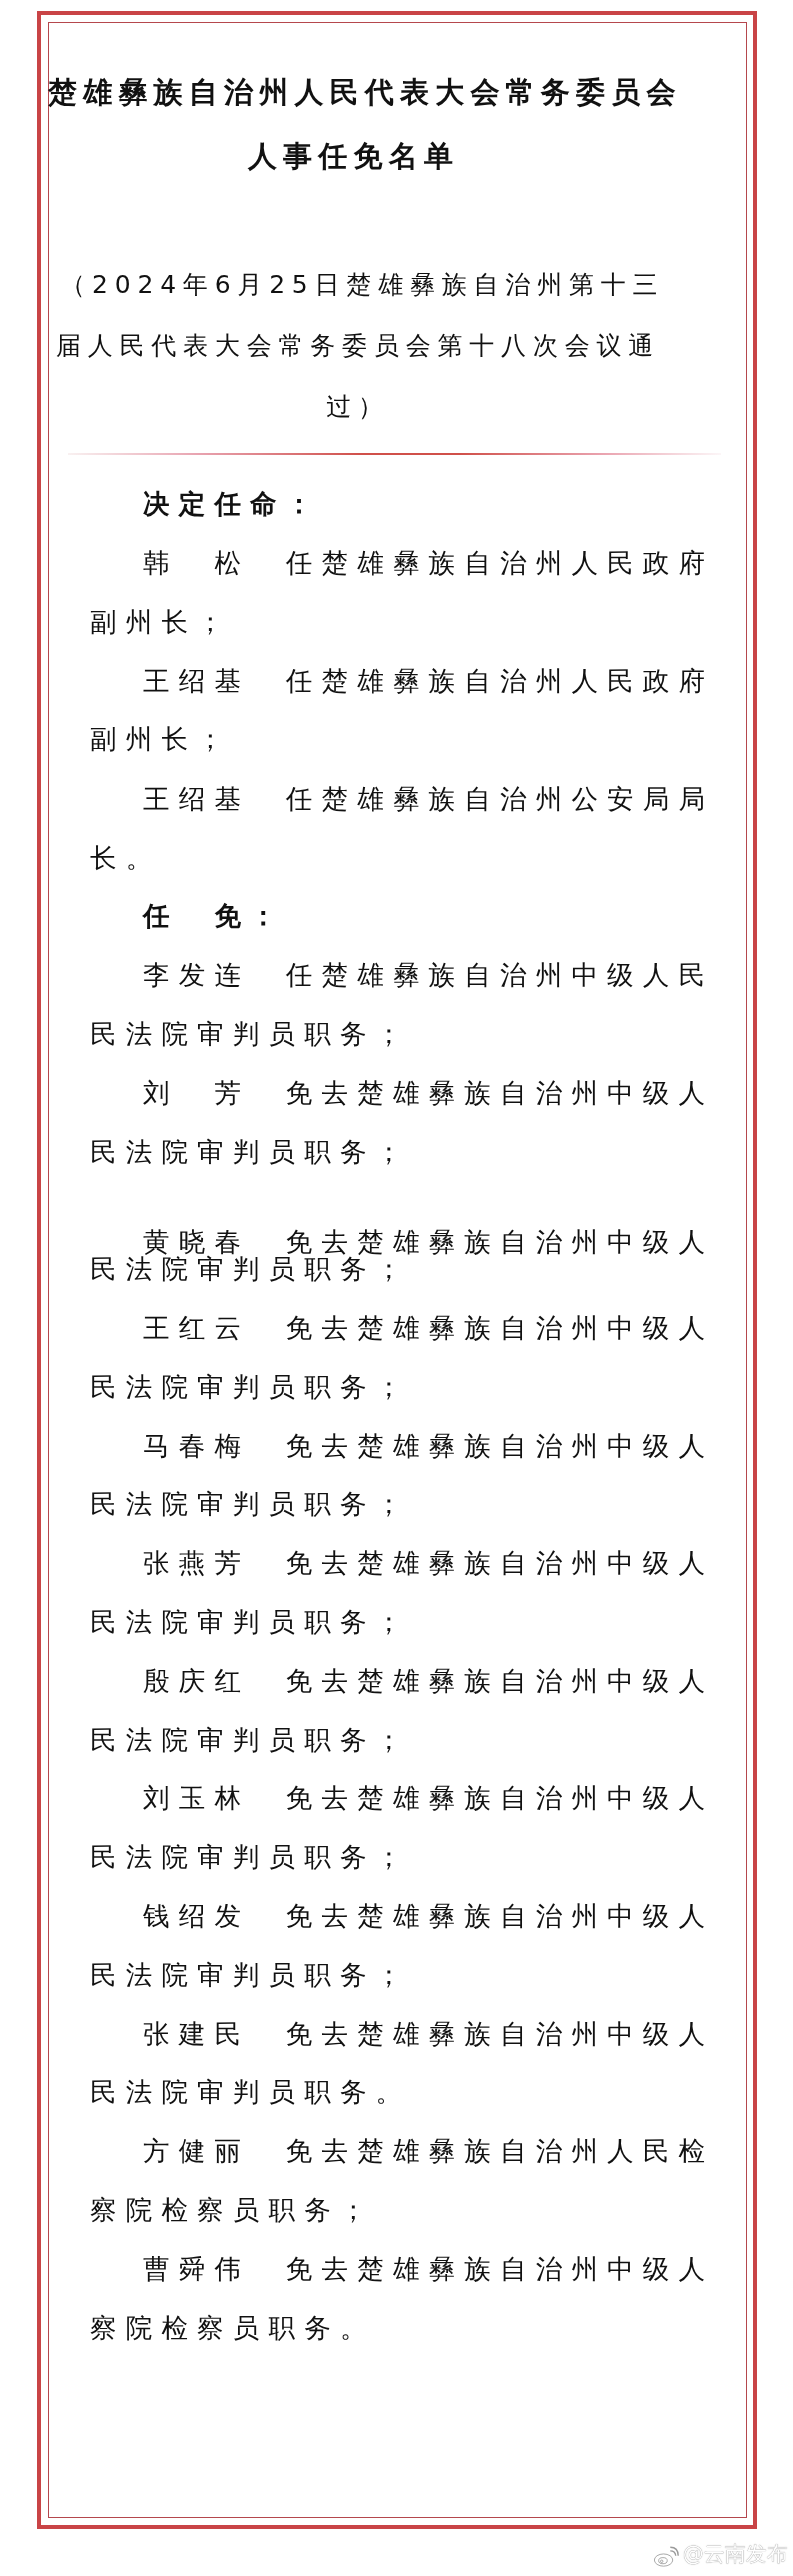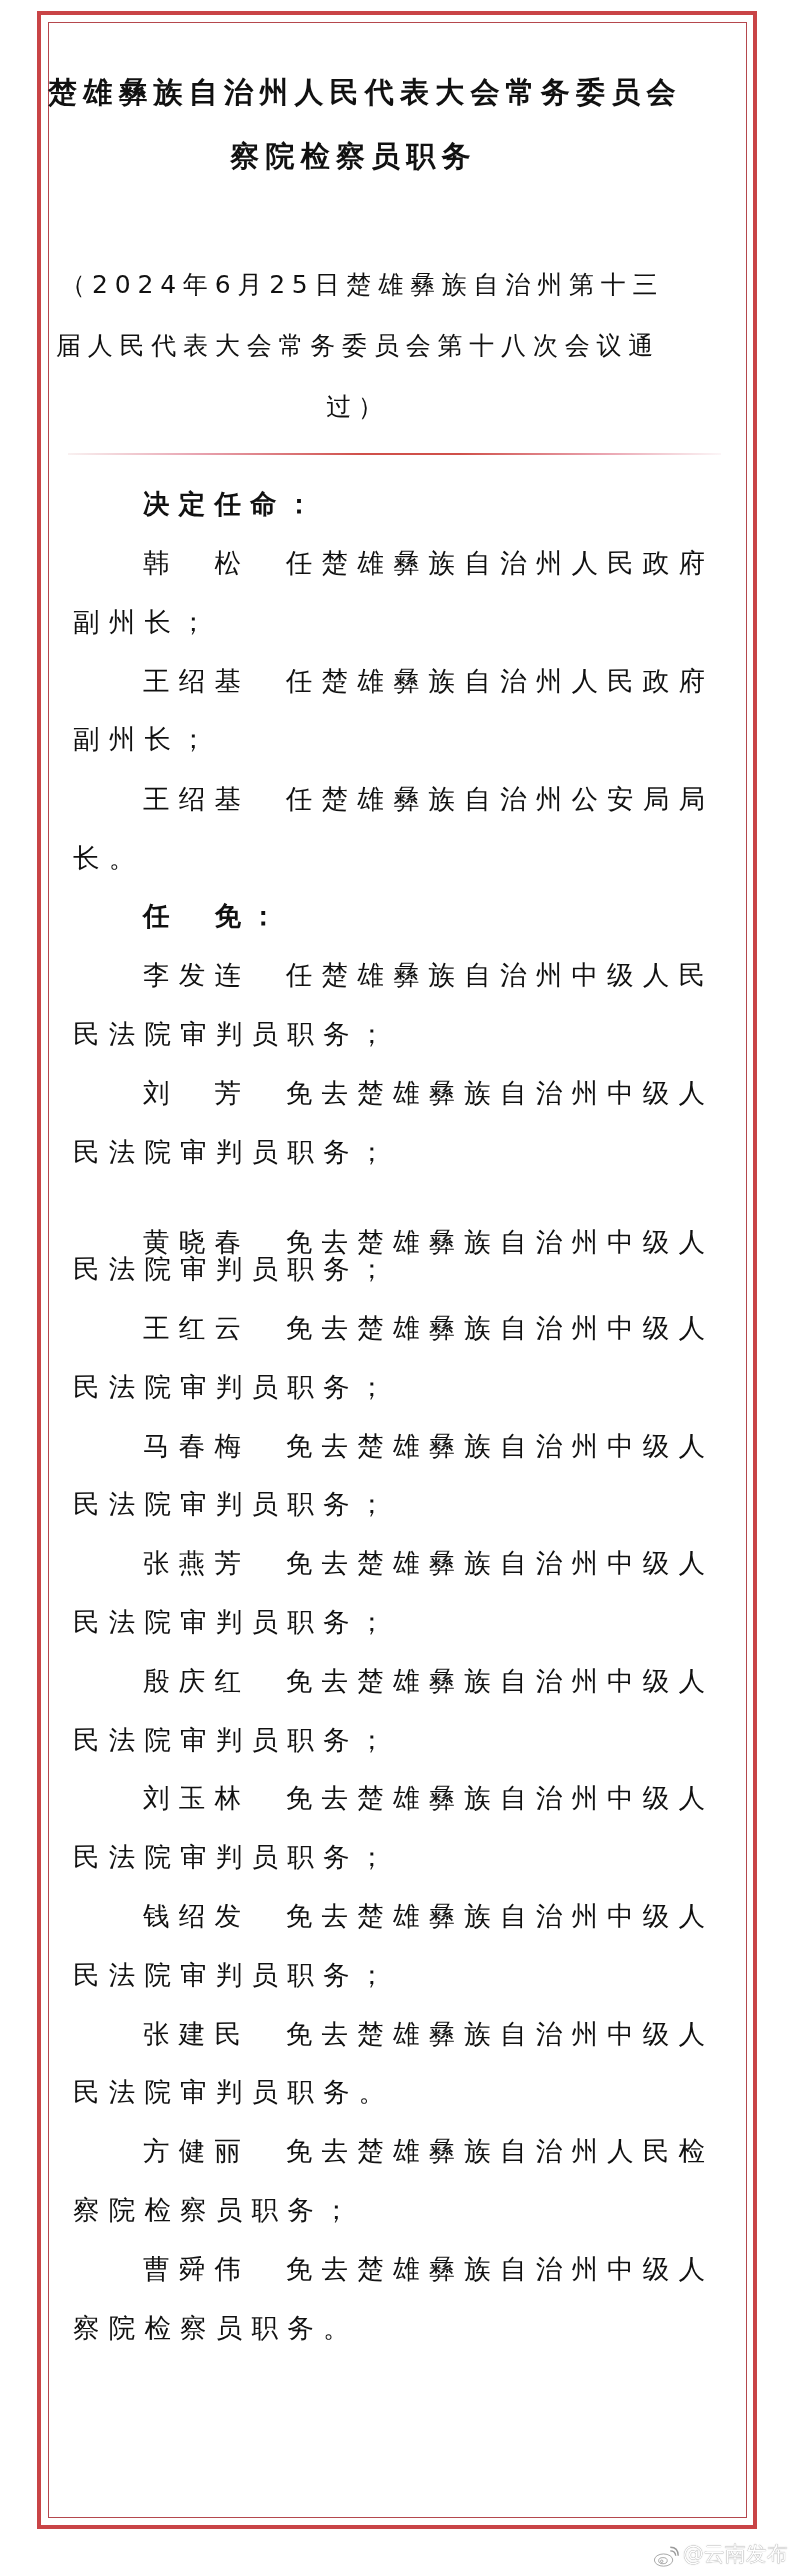--- a/index.html
+++ b/index.html
@@ -68,21 +68,21 @@
     background: linear-gradient(to right,
       rgba(240,220,220,0.4) 0%,
       #e8a3b0 20%,
       #d0504a 45%,
       #d0504a 60%,
       #eaa4b0 82%,
       rgba(245,225,230,0.3) 100%);
   }
   .body-line {
     position: absolute;
-    left: 73px;
+    left: 90px;
     height: 37px;
     line-height: 37px;
     font-size: 26.5px;
     letter-spacing: 9.2px;
     white-space: pre;
   }
   .body-line.indent { left: 143px; text-align: right; }
   .body-line.heading { font-weight: bold; }
   .watermark {
     position: absolute;
@@ -102,21 +102,21 @@
     height: 22px;
   }
 </style>
 </head>
 <body>
 
 <div class="outer-frame"></div>
 <div class="inner-frame"></div>
 
 <div class="title l1">楚雄彝族自治州人民代表大会常务委员会</div>
-<div class="title l2">察院检察员职务</div>
+<div class="title l2">人事任免名单</div>
 
 <div class="subtitle l1">（2024年6月25日楚雄彝族自治州第十三</div>
 <div class="subtitle l2">届人民代表大会常务委员会第十八次会议通</div>
 <div class="subtitle l3">过）</div>
 
 <div class="divider"></div>
 
 <div id="body-container">
 
   <div class="body-line indent heading" style="top:485px">决定任命：</div>

